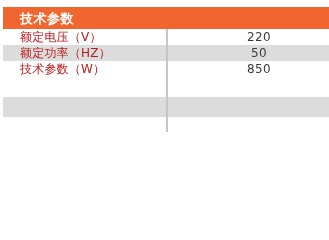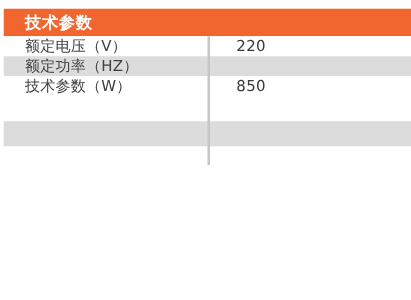--- a/index.html
+++ b/index.html
@@ -66,34 +66,35 @@
   }
   .spec-row.empty-tall {
     height: 20px;
   }
 
   .cell-label {
     width: 163px;
     box-sizing: border-box;
     padding-left: 17px;
     font-size: 12px;
-    color: #404040;
+    color: #b91c1c;
     white-space: nowrap;
     line-height: 1;
     letter-spacing: 0.2px;
   }
   .cell-value {
     flex: 1;
     box-sizing: border-box;
     padding-left: 23px;
     font-size: 12px;
     color: #3a3a3a;
     white-space: nowrap;
     line-height: 1;
     letter-spacing: 0.3px;
+    text-align: center;
   }
 </style>
 </head>
 <body>
 
 <div id="spec-table">
 
   <div class="table-header">
     <span class="table-header-title">技术参数</span>
   </div>
@@ -102,20 +103,21 @@
 
     <div class="divider"></div>
 
     <div class="spec-row">
       <span class="cell-label">额定电压（V）</span>
       <span class="cell-value">220</span>
     </div>
 
     <div class="spec-row alt">
       <span class="cell-label">额定功率（HZ）</span>
+      <span class="cell-value">50</span>
     </div>
 
     <div class="spec-row">
       <span class="cell-label">技术参数（W）</span>
       <span class="cell-value">850</span>
     </div>
 
 
     <div class="spec-row empty-tall">
       <span class="cell-label"></span>

